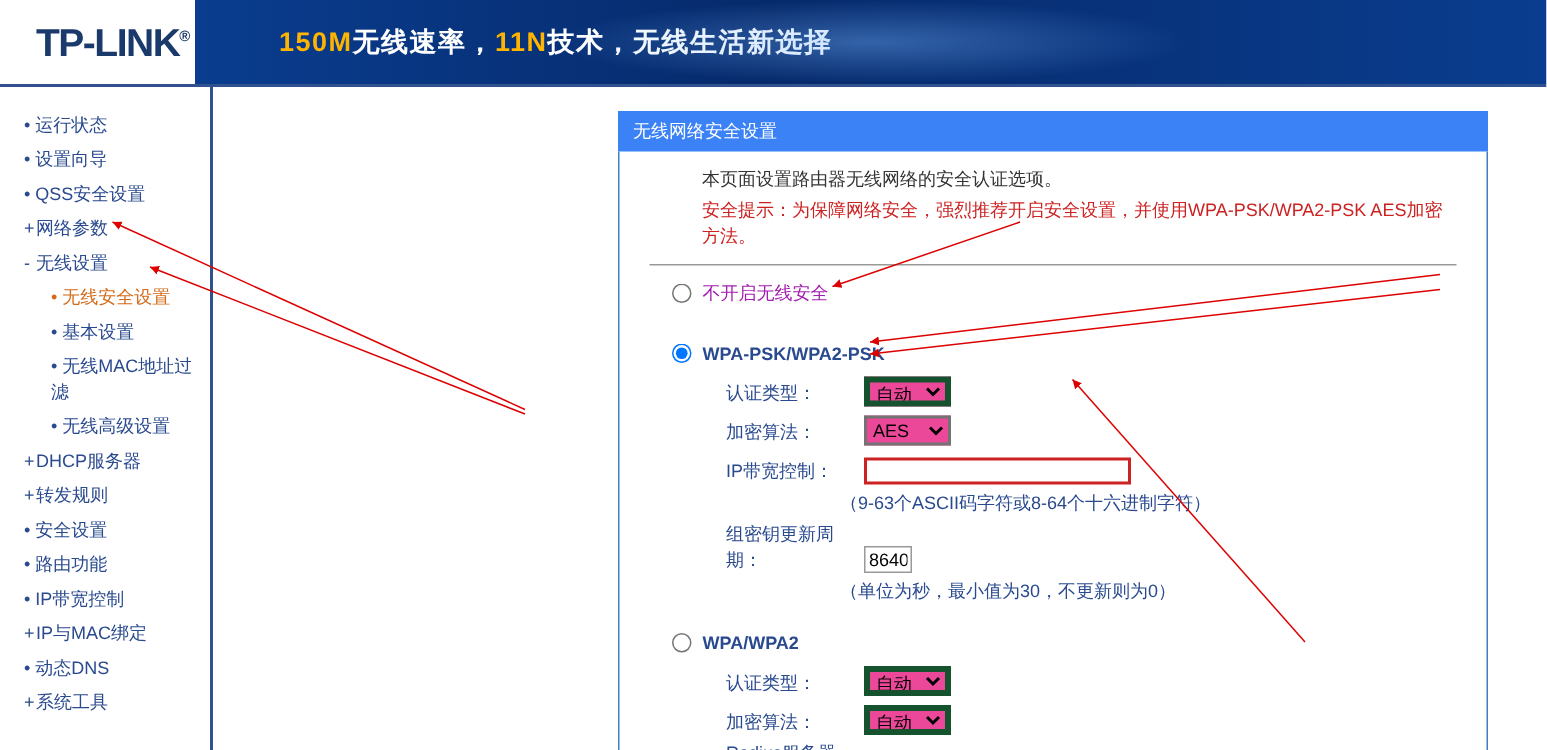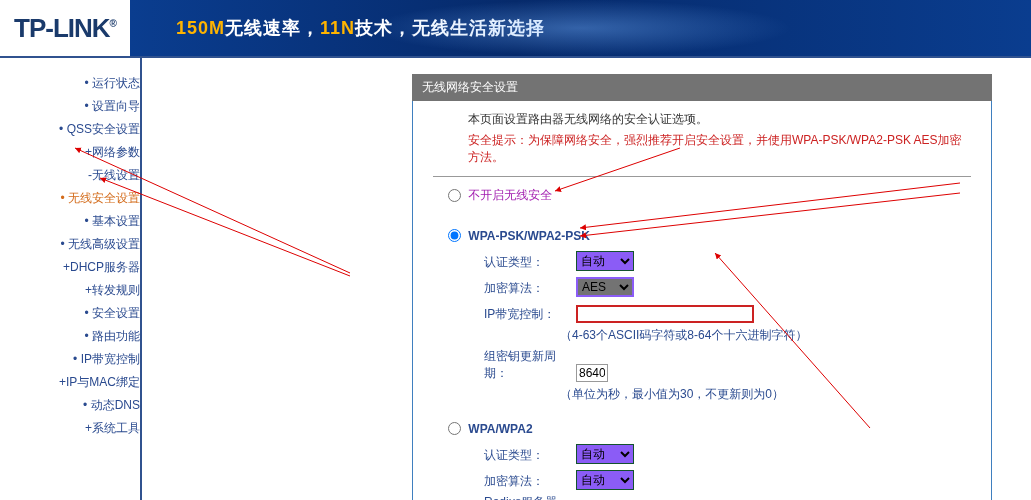--- a/index.html
+++ b/index.html
@@ -1,59 +1,59 @@
 <!DOCTYPE html>
 <html><head>
 <meta charset="utf-8">
 <style>
 * { margin: 0; padding: 0; box-sizing: border-box; font-family: "Microsoft YaHei", SimSun, Arial, sans-serif; }
 body { width: 1031px; height: 500px; overflow: hidden; background: #fff; position: relative; }
 
 
 .header { height: 58px; background: linear-gradient(90deg, #fff 0%, #fff 130px, #0a3d8f 130px, #062a6b 50%, #0a3d8f 100%); position: relative; border-bottom: 2px solid #30528f; display: flex; align-items: center; }
-.logo { font-family: Arial, sans-serif; font-size: 26px; font-weight: 900; color: #1a3a6b; letter-spacing: -1px; padding-left: 14px; text-align: right; }
+.logo { font-family: Arial, sans-serif; font-size: 26px; font-weight: 900; color: #1a3a6b; letter-spacing: -1px; padding-left: 24px; text-align: right; }
 .logo sup { font-size: 10px; vertical-align: super; }
 .banner-txt { color: #fff; font-size: 18px; font-weight: bold; margin-left: 60px; letter-spacing: 1px; }
 .banner-txt .orange { color: #ffb400; }
 .banner-glow { position: absolute; left: 130px; right: 0; top: 0; bottom: 0; background: radial-gradient(ellipse 300px 40px at 50% 50%, rgba(120,180,255,.4), transparent 70%); pointer-events: none; }
 
 
 .body { display: flex; height: calc(500px - 58px); }
-.sidebar { width: 140px; background: #fff; padding: 14px 0 16px 16px; font-size: 12px; position: relative; z-index: 2; text-align: right; }
+.sidebar { width: 140px; background: #fff; padding: 14px 0 16px 16px; font-size: 12px; position: relative; z-index: 2; }
 .sidebar .nav-item { color: #2a4a8f; padding: 3px 0; cursor: pointer; display: block; }
 .sidebar .nav-item::before { content: "• "; }
 .sidebar .group-head { cursor: pointer; padding: 3px 0; color: #2a4a8f; }
 .sidebar .group-head .chev { display: inline-block; width: 8px; }
 .sidebar .sub { padding-left: 18px; }
 .sidebar .sub .nav-item.active { color: #d36b1a; }
 
 .divider { width: 2px; background: #30528f; height: 100%; }
 
 .main { flex: 1; position: relative; padding: 16px 0 0 270px; overflow: hidden; }
 
 
 svg.arrows { position: absolute; left: 0; top: 58px; width: 1031px; height: 442px; pointer-events: none; z-index: 5; }
 
 
 .panel { width: 580px; }
-.panel-head { background: #737373; color: #fff; font-size: 12px; padding: 5px 10px; }
+.panel-head { background: #3b82f6; color: #fff; font-size: 12px; padding: 5px 10px; }
 .panel-body { border: 1px solid #3f7fbf; border-top: none; padding: 10px 20px 0 55px; font-size: 12px; color: #333; }
 .intro { margin-bottom: 4px; }
 .intro .red { color: #c22; }
 .hr { border: none; border-top: 1px solid #999; margin: 10px 0 10px -35px; width: calc(100% + 35px); }
 
 .radio-row { margin: 2px 0 6px -20px; color: #2a4a8f; font-weight: bold; }
 .radio-row input { vertical-align: middle; margin-right: 4px; }
 .radio-row label { vertical-align: middle; }
 .radio-row.plain label { color: #a21caf; font-weight: normal; }
 
 .form-row { display: flex; align-items: flex-end; margin: 4px 16px; min-height: 22px; }
 .form-row .lbl { width: 92px; color: #2a4a8f; }
-.form-row select { width: 58px; height: 20px; font-size: 12px; border: 1px solid #14532d; background: #8b5cf6; }
-.form-row select.enc { border: 2px solid #8b5cf6; background: #737373; }
+.form-row select { width: 58px; height: 20px; font-size: 12px; border: 4px solid #14532d; background: #ec4899; }
+.form-row select.enc { border: 2px solid #737373; background: #ec4899; }
 .form-row input[type=text], .form-row input[type=password] { height: 18px; border: 1px solid #999; padding: 0 2px; font-size: 12px; }
 .form-row input.psk { width: 178px; border: 2px solid #c22; }
 .form-row input.interval { width: 32px; }
 .hint { color: #2a4a8f; margin-left: 92px; font-size: 12px; }
 
 .section-gap { height: 16px; }
 </style>
 </head>
 <body>
 
@@ -69,20 +69,21 @@
 
   <div class="sidebar">
     <span class="nav-item">运行状态</span>
     <span class="nav-item">设置向导</span>
     <span class="nav-item">QSS安全设置</span>
     <div class="group-head"><span class="chev">+</span><span>网络参数</span></div>
     <div class="group-head"><span class="chev">-</span><span>无线设置</span></div>
     <div class="sub">
       <span class="nav-item active">无线安全设置</span>
       <span class="nav-item">基本设置</span>
+      <span class="nav-item">无线MAC地址过滤</span>
       <span class="nav-item">无线高级设置</span>
     </div>
     <div class="group-head"><span class="chev">+</span><span>DHCP服务器</span></div>
     <div class="group-head"><span class="chev">+</span><span>转发规则</span></div>
     <span class="nav-item">安全设置</span>
     <span class="nav-item">路由功能</span>
     <span class="nav-item">IP带宽控制</span>
     <div class="group-head"><span class="chev">+</span><span>IP与MAC绑定</span></div>
     <span class="nav-item">动态DNS</span>
     <div class="group-head"><span class="chev">+</span><span>系统工具</span></div>
@@ -115,21 +116,21 @@
           <select><option>自动</option></select>
         </div>
         <div class="form-row">
           <span class="lbl">加密算法：</span>
           <select class="enc"><option>AES</option></select>
         </div>
         <div class="form-row">
           <span class="lbl">IP带宽控制：</span>
           <input type="text" class="psk" style="">
         </div>
-        <div class="hint">（4-63个ASCII码字符或8-64个十六进制字符）</div>
+        <div class="hint">（9-63个ASCII码字符或8-64个十六进制字符）</div>
         <div class="form-row">
           <span class="lbl">组密钥更新周期：</span>
           <input type="text" class="interval" value="86400" style="">
         </div>
         <div class="hint">（单位为秒，最小值为30，不更新则为0）</div>
 
         <div class="section-gap"></div>
 
         <div class="radio-row">
           <input type="radio" name="sec" style="">

